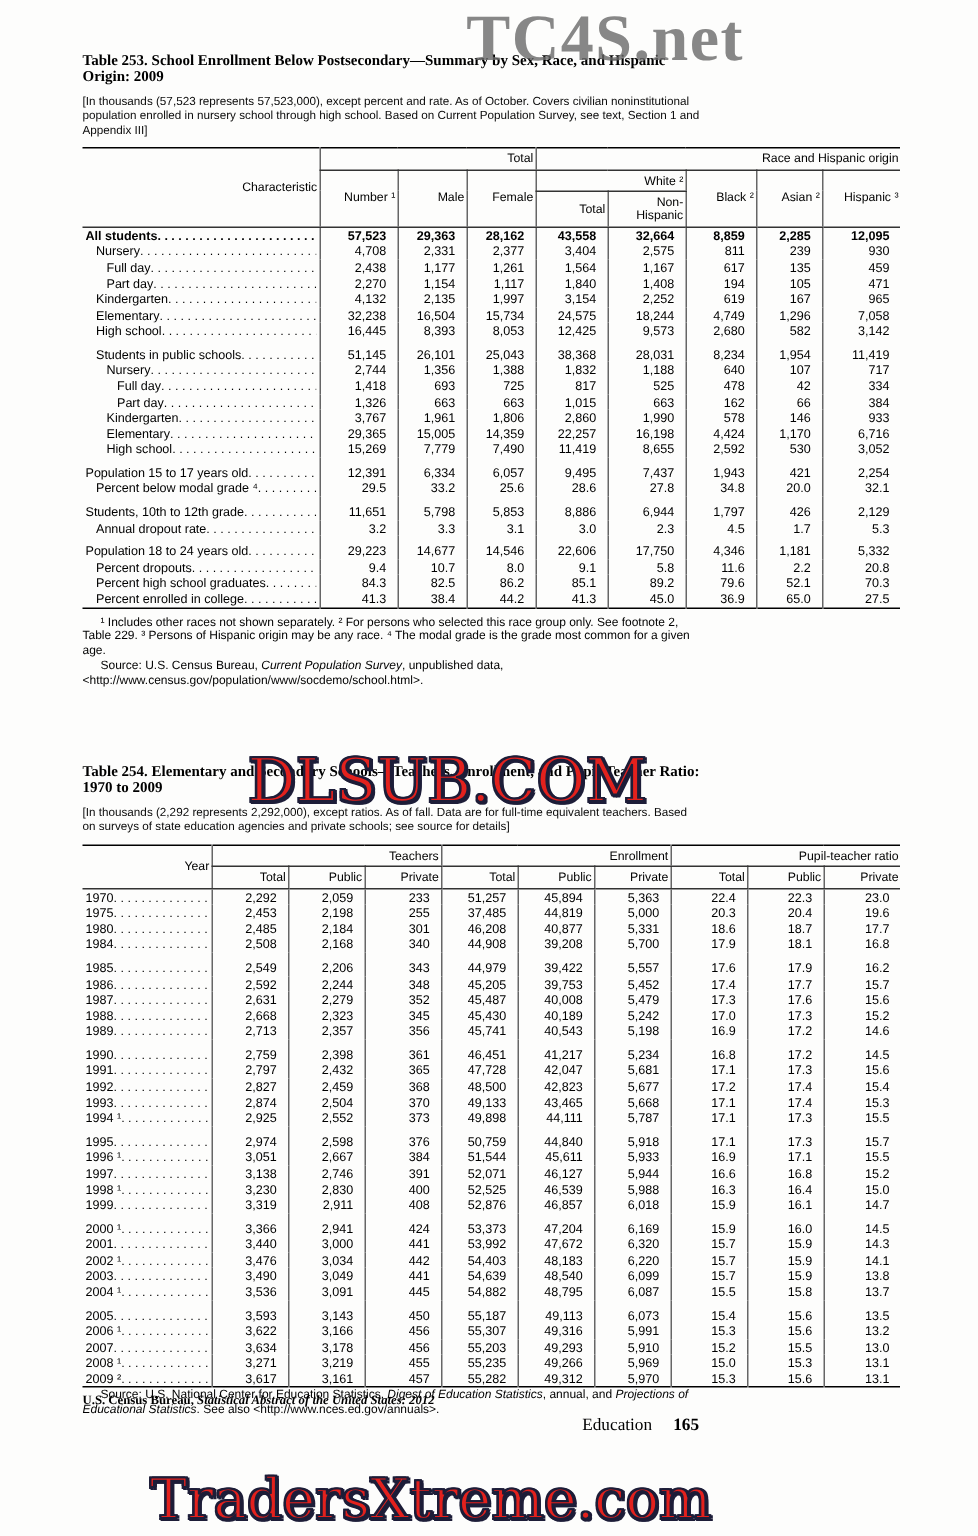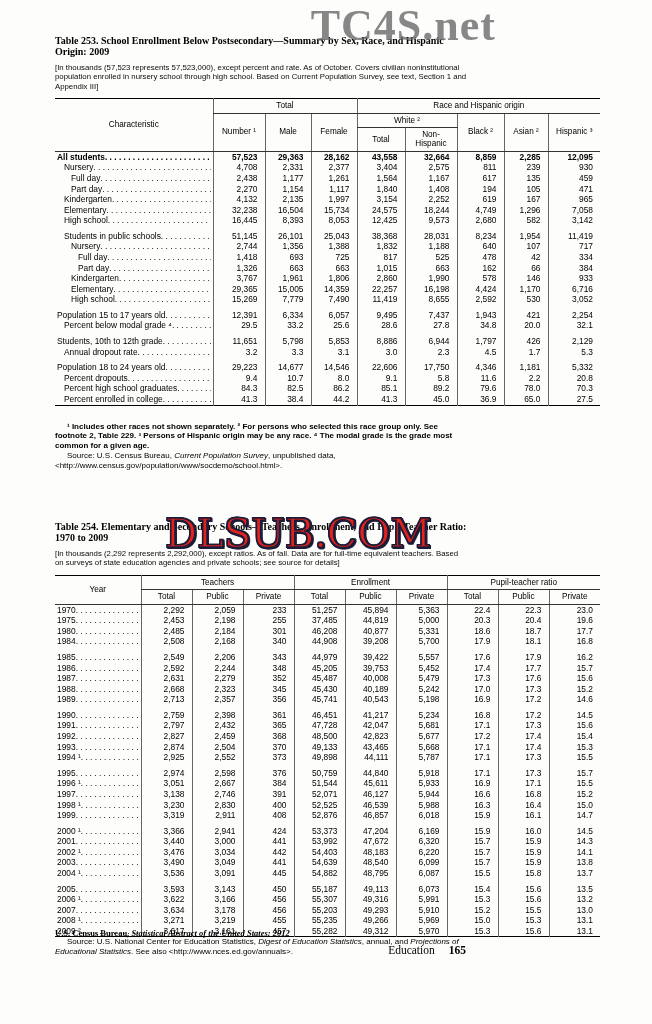--- a/index.html
+++ b/index.html
@@ -25,38 +25,38 @@
 
   
   .ttl { font-family:"Liberation Serif", serif; font-weight:bold; font-size:10px;
          line-height:1.08; max-width:548px; margin-bottom:5px; }
   .t254-head { position:relative; margin-top:52px; }
   .headnote { font-size:7.8px; line-height:1.22; max-width:545px; margin-bottom:7px; color:#0a0a0a; }
 
   
   table { border-collapse:collapse; table-layout:fixed; width:545px;
           border-top:1.4px solid #000; border-bottom:1.4px solid #000; }
-  th { font-weight:normal; font-size:8.2px; line-height:1.15; text-align:center;
+  th { font-weight:normal; font-size:8.2px; line-height:1.15; text-align:right;
        vertical-align:middle; padding:2px 1px; border-bottom:1px solid #333; }
   .bl { border-left:1px solid #666; }
   td { font-size:8.4px; line-height:1.26; vertical-align:bottom; }
   td.num { text-align:right; padding:0 7px 0 1px; border-left:1px solid #666; }
   td.stub { padding-right:2px; }
   .stubwrap { display:flex; align-items:baseline; overflow:hidden; }
   .lbl { white-space:nowrap; }
   .dots { flex:1; overflow:hidden; white-space:nowrap; }
   .dots::after { content:" . . . . . . . . . . . . . . . . . . . . . . . . . . . . . . . . . . . . . . . . . . . . . . . ."; }
   .ind0 { padding-left:2px; } .ind1 { padding-left:9px; }
   .ind2 { padding-left:16px; } .ind3 { padding-left:23px; }
   tr.gap td { padding-top:5px; }
   tr.boldrow td { font-weight:bold; }
 
   .fnote, .src { font-size:8px; line-height:1.22; max-width:545px; text-indent:12px;
                  overflow-wrap:break-word; }
-  .fnote { margin-top:16px;font-weight:bold; }
+  .fnote { margin-top:4px; }
   .src i, .imprint i { font-style:italic; }
 
   
   .footer-right { position:absolute; top:944px; right:54px; font-family:"Liberation Serif", serif;
                   font-size:11.5px; }
   .footer-right b { margin-left:14px; }
   .imprint { position:absolute; top:928px; left:55px; font-family:"Liberation Serif", serif;
              font-size:8.5px;font-weight:bold; }
 </style>
 </head>
@@ -428,21 +428,21 @@
               <span class="lbl">Percent high school graduates</span>
               <span class="dots"></span>
             </div>
           </td>
           <td class="num">84.3</td>
           <td class="num">82.5</td>
           <td class="num">86.2</td>
           <td class="num">85.1</td>
           <td class="num">89.2</td>
           <td class="num">79.6</td>
-          <td class="num">78.0</td>
+          <td class="num">52.1</td>
           <td class="num">70.3</td>
         </tr>
         <tr>
           <td class="stub ind1">
             <div class="stubwrap">
               <span class="lbl">Percent enrolled in college</span>
               <span class="dots"></span>
             </div>
           </td>
           <td class="num">41.3</td>
@@ -996,14 +996,15 @@
   </table>
 
   <p class="src"><span>Source: U.S. National Center for Education Statistics, </span><i>Digest of Education Statistics</i><span>, annual, and </span><i>Projections of Educational Statistics</i><span>. See also &lt;http://www.nces.ed.gov/annuals&gt;.</span></p>
 
   <div class="footer-right">
     <span>Education</span><b>165</b>
   </div>
   <div class="imprint">
     <span>U.S. Census Bureau, </span><i>Statistical Abstract of the United States: 2012</i>
   </div>
+  <div class="wm-red wm-bottom">TradersXtreme.com</div>
 
 </div>
 
 </body></html>

